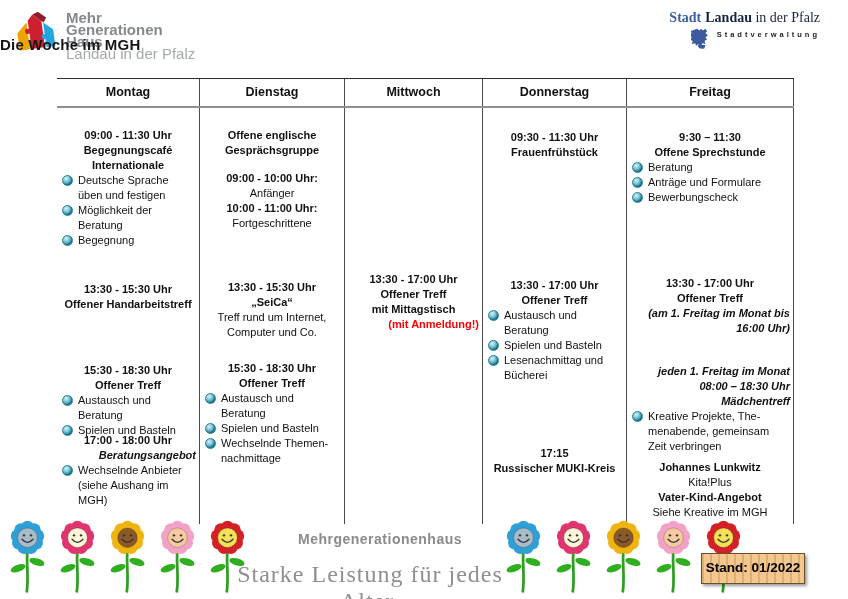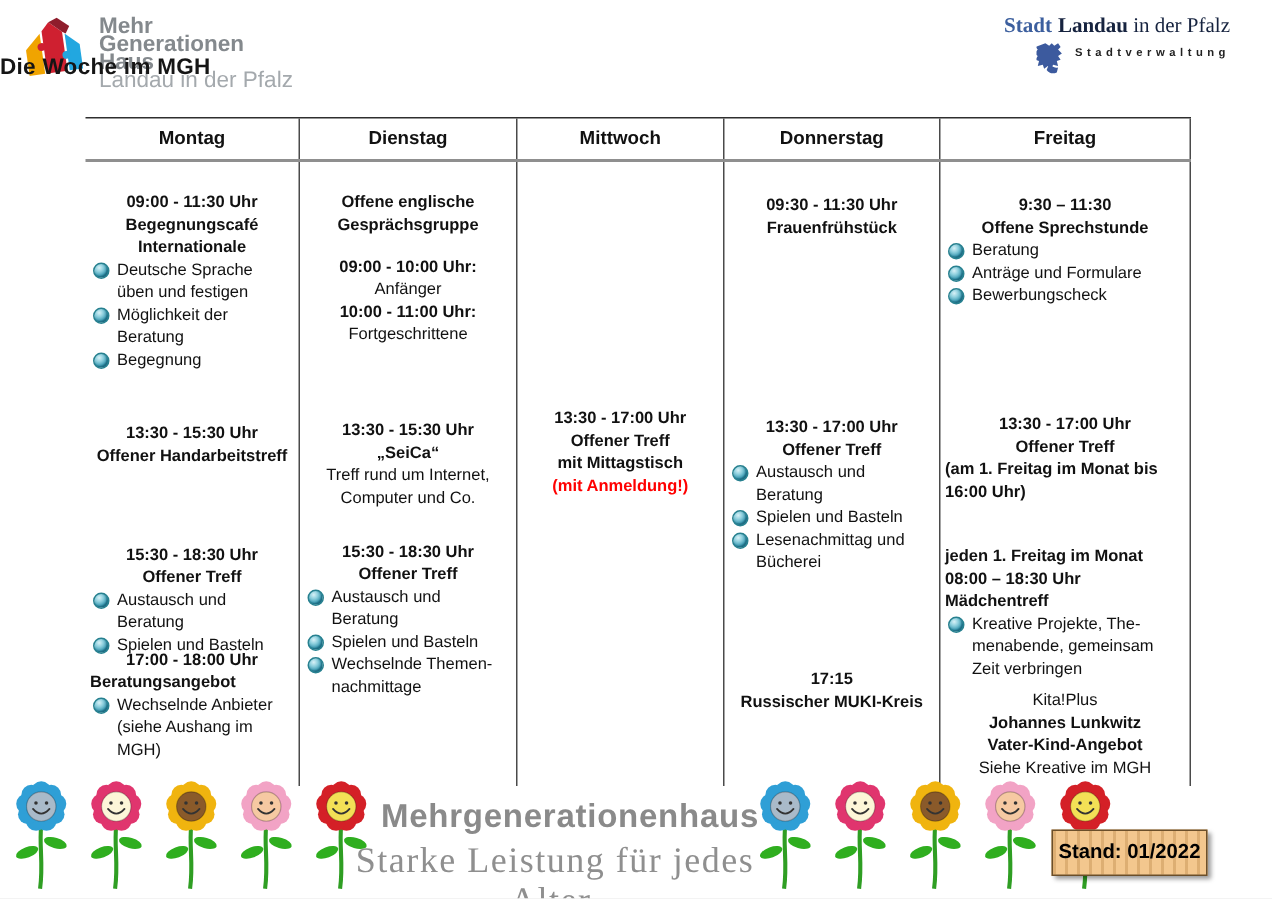--- a/index.html
+++ b/index.html
@@ -42,38 +42,38 @@
   .day-header {
     height:27px; line-height:26px; text-align:center;
     font-size:12.5px; font-weight:700; color:#111;
   }
   .day-body { position:absolute; left:0; right:0; top:29px; height:416px; }
 
   .event { position:absolute; left:3px; right:3px; font-size:11px; line-height:15px; color:#111; }
   .line { min-height:15px; }
   .l-bold { font-weight:700; text-align:center; }
   .l-reg  { text-align:center; }
-  .l-bi   { font-weight:700; text-align:left; }
-  .l-red  { font-weight:700; color:#ff0000; text-align:center; }
+  .l-bi   { font-weight:700; font-style:italic; text-align:right; }
+  .l-red  { font-weight:700; color:#ff0000; text-align:right; }
   .l-bullet { text-align:left; position:relative; padding-left:18px; }
   .ball {
     position:absolute; left:2px; top:2px; width:11px; height:11px; border-radius:50%;
     background:radial-gradient(circle at 35% 28%, #d8f1f7 0%, #8fd0de 30%, #3d9cb4 62%, #1d708a 100%, #16606f 100%);
     border:1px solid #27808f; box-shadow:inset -1px -1px 1px rgba(0,60,80,.45);
   }
 
   
   .flowers { position:absolute; top:517px; display:flex; gap:3px; }
   .flowers-left  { left:4px; }
   .flowers-right { left:500px; }
   .flower svg { display:block; }
 
   .brand {
     position:absolute; left:235px; top:531px; width:290px; text-align:center;
-    font-size:22px; font-weight:700; color:#8a8a8a; letter-spacing:0.5px;
+    font-size:14px; font-weight:700; color:#8a8a8a; letter-spacing:0.5px;
   }
   .slogan {
     position:absolute; left:205px; top:561px; width:330px; text-align:center;
     font-family:"Liberation Serif", serif; font-size:24px; color:#8f8f8f; letter-spacing:1px;
   }
   .stand {
     position:absolute; left:701px; top:553px; width:104px; height:31px;
     line-height:28px; text-align:center; font-size:13.5px; font-weight:700; color:#000;
     background:#f3c78e;
     background-image:repeating-linear-gradient(90deg, rgba(164,110,44,.28) 0 2px, rgba(0,0,0,0) 2px 8px);
@@ -221,22 +221,22 @@
             <div class="line l-bold">Offener Treff</div>
             <div class="line l-bi">(am 1. Freitag im Monat bis 16:00 Uhr)</div>
           </div>
           <div class="event" style="top: 256px;">
             <div class="line l-bi">jeden 1. Freitag im Monat</div>
             <div class="line l-bi">08:00 – 18:30 Uhr</div>
             <div class="line l-bi">Mädchentreff</div>
             <div class="line l-bullet"><span class="ball"></span><span>Kreative Projekte, The­menabende, gemeinsam Zeit verbringen</span></div>
           </div>
           <div class="event" style="top: 352px;">
+            <div class="line l-bold">Johannes Lunkwitz</div>
             <div class="line l-reg">Kita!Plus</div>
-            <div class="line l-bold">Johannes Lunkwitz</div>
             <div class="line l-bold">Vater-Kind-Angebot</div>
             <div class="line l-reg">Siehe Kreative im MGH</div>
           </div>
         </div>
     </div>
     <div class="header-rule"></div>
   </div>
 
   <div class="flowers flowers-left">
       <span class="flower">

